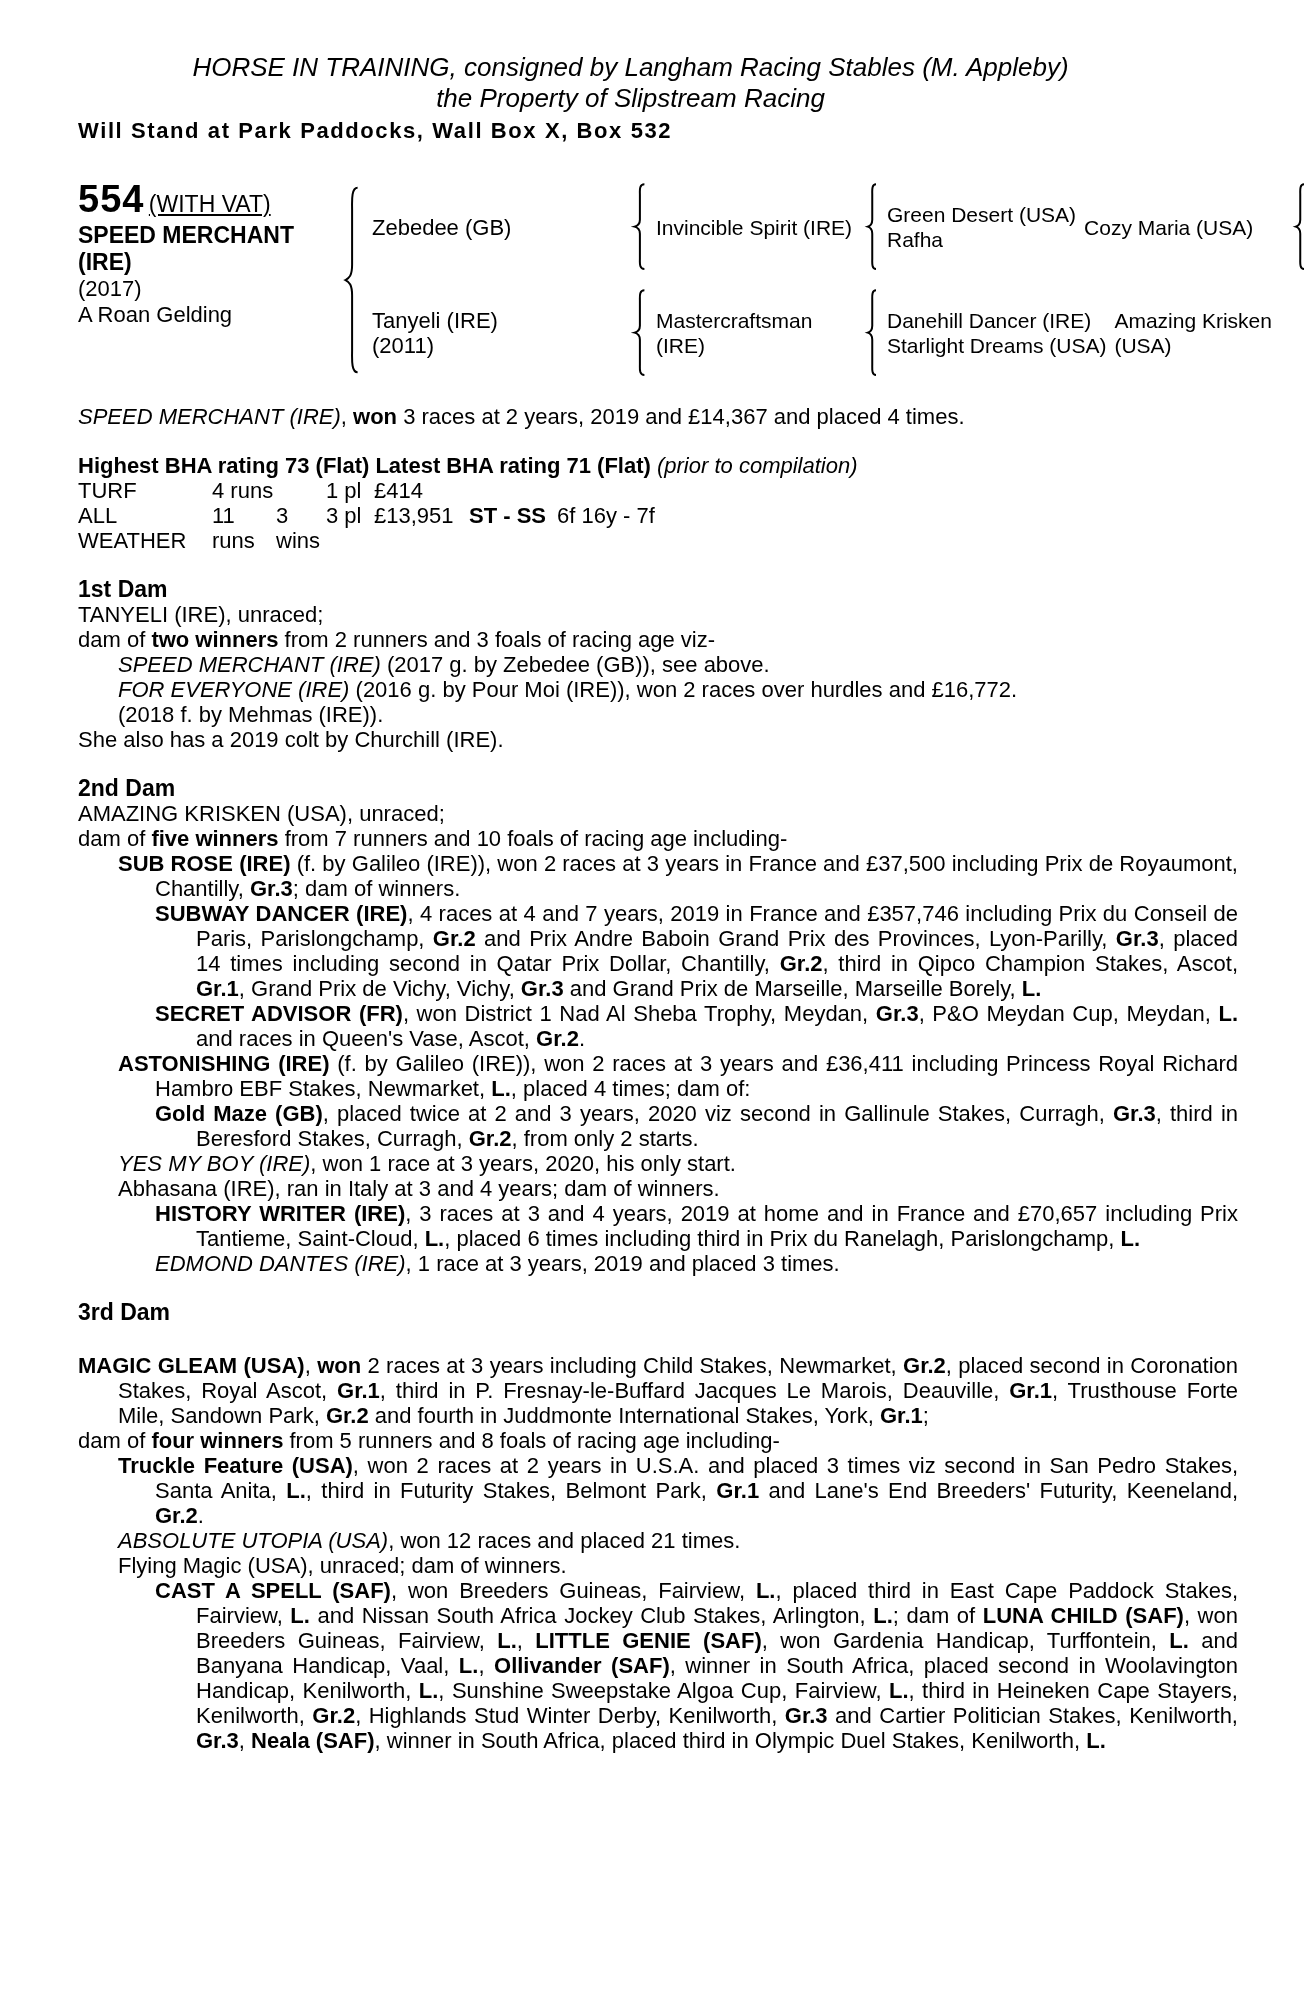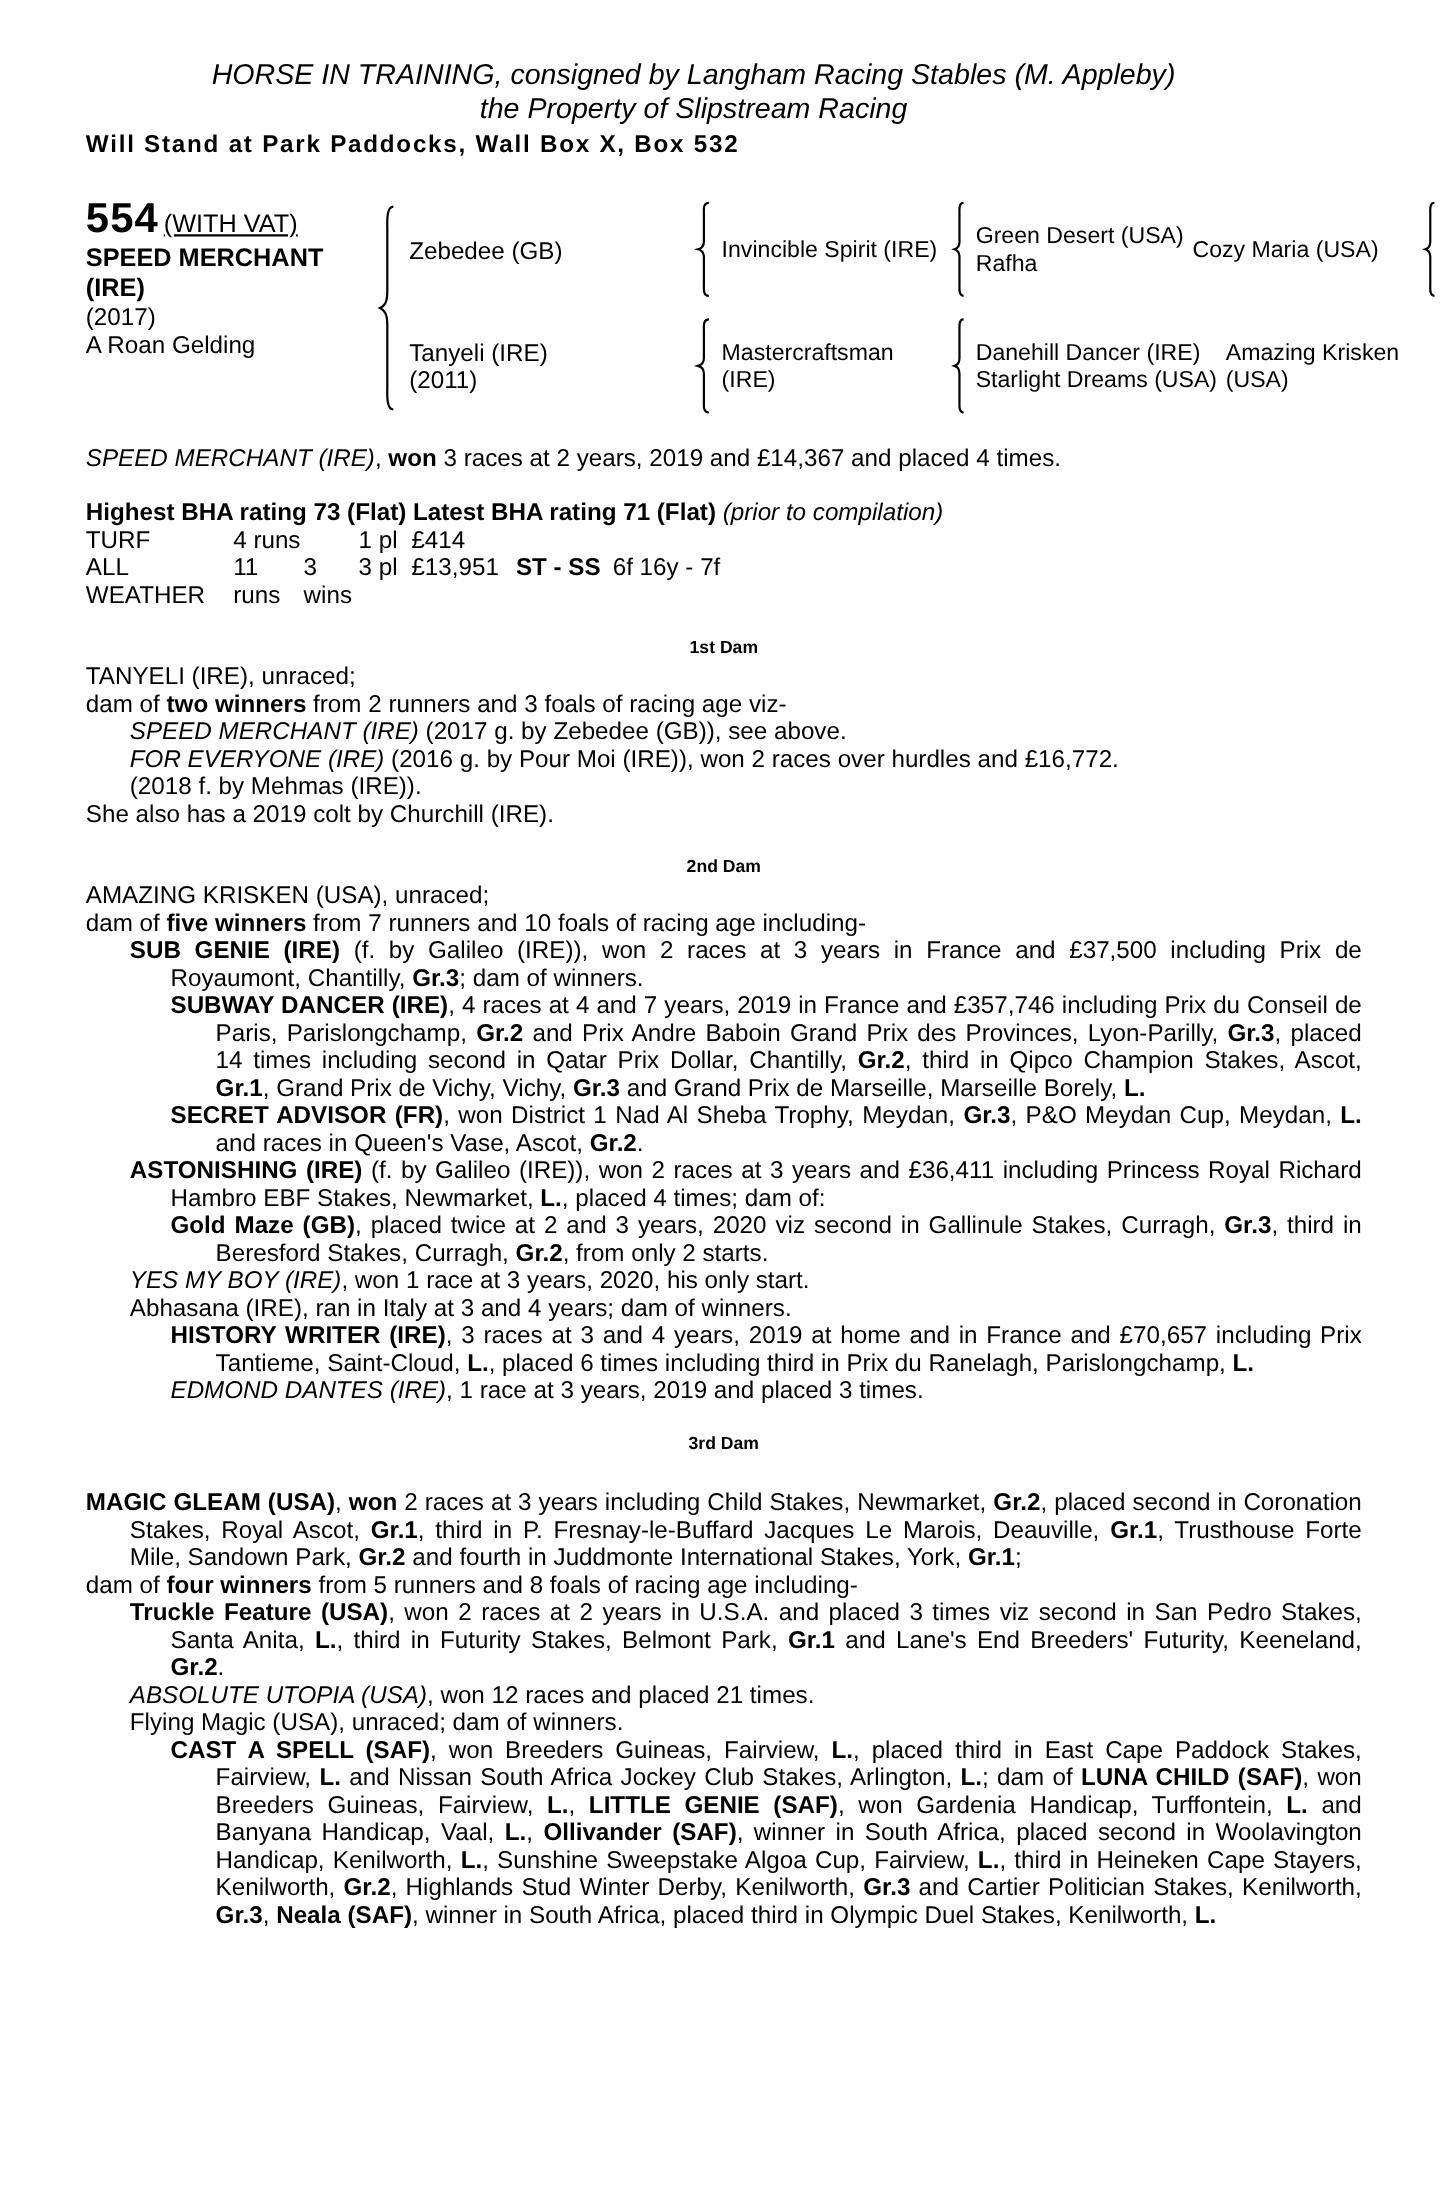--- a/index.html
+++ b/index.html
@@ -50,21 +50,21 @@
   .stat-row span{flex:none;}
   .stat-row span:nth-child(1){width:134px;}
   .stat-row span:nth-child(2){width:64px;}
   .stat-row span:nth-child(3){width:50px;}
   .stat-row span:nth-child(4){width:48px;}
   .stat-row span:nth-child(5){width:95px;}
   .stat-row span:nth-child(6){width:88px;font-weight:bold;}
   .stat-row span:nth-child(7){flex:1;}
 
   .dam-section{margin-top:24px;}
-  .dam-heading{margin:0;font-size:16px;line-height:25px;font-weight:bold;text-align:center;}
+  .dam-heading{margin:0;font-size:23px;line-height:25px;font-weight:bold;}
 </style>
 </head>
 <body>
 
 <div class="page">
 
   <div class="hdr-block">
     <div class="hdr-line">HORSE IN TRAINING, consigned by Langham Racing Stables (M. Appleby)</div>
     <div class="hdr-line">the Property of Slipstream Racing</div>
     <div class="stand-line">Will Stand at Park Paddocks, Wall Box X, Box 532</div>
@@ -201,21 +201,21 @@
         <p class="cat-p ind-1"><span>(2018 f. by Mehmas (IRE)).</span></p>
         <p class="cat-p ind-0"><span>She also has a 2019 colt by Churchill (IRE).</span></p>
       </div>
   </section>
 
   <section class="dam-section">
     <h2 class="dam-heading">2nd Dam</h2>
     <div>
         <p class="cat-p ind-0"><span>AMAZING KRISKEN (USA), unraced;</span></p>
         <p class="cat-p ind-0"><span>dam of </span><span class="st-b">five winners</span><span> from 7 runners and 10 foals of racing age including-</span></p>
-        <p class="cat-p ind-1"><span class="st-b">SUB GENIE (IRE)</span><span> (f. by Galileo (IRE)), won 2 races at 3 years in France and £37,500 including Prix de Royaumont, Chantilly, </span><span class="st-b">Gr.3</span><span>; dam of winners.</span></p>
+        <p class="cat-p ind-1"><span class="st-b">SUB ROSE (IRE)</span><span> (f. by Galileo (IRE)), won 2 races at 3 years in France and £37,500 including Prix de Royaumont, Chantilly, </span><span class="st-b">Gr.3</span><span>; dam of winners.</span></p>
         <p class="cat-p ind-2"><span class="st-b">SUBWAY DANCER (IRE)</span><span>, 4 races at 4 and 7 years, 2019 in France and £357,746 including Prix du Conseil de Paris, Parislongchamp, </span><span class="st-b">Gr.2</span><span> and Prix Andre Baboin Grand Prix des Provinces, Lyon-Parilly, </span><span class="st-b">Gr.3</span><span>, placed 14 times including second in Qatar Prix Dollar, Chantilly, </span><span class="st-b">Gr.2</span><span>, third in Qipco Champion Stakes, Ascot, </span><span class="st-b">Gr.1</span><span>, Grand Prix de Vichy, Vichy, </span><span class="st-b">Gr.3</span><span> and Grand Prix de Marseille, Marseille Borely, </span><span class="st-b">L.</span></p>
         <p class="cat-p ind-2"><span class="st-b">SECRET ADVISOR (FR)</span><span>, won District 1 Nad Al Sheba Trophy, Meydan, </span><span class="st-b">Gr.3</span><span>, P&amp;O Meydan Cup, Meydan, </span><span class="st-b">L.</span><span> and races in Queen's Vase, Ascot, </span><span class="st-b">Gr.2</span><span>.</span></p>
         <p class="cat-p ind-1"><span class="st-b">ASTONISHING (IRE)</span><span> (f. by Galileo (IRE)), won 2 races at 3 years and £36,411 including Princess Royal Richard Hambro EBF Stakes, Newmarket, </span><span class="st-b">L.</span><span>, placed 4 times; dam of:</span></p>
         <p class="cat-p ind-2"><span class="st-b">Gold Maze (GB)</span><span>, placed twice at 2 and 3 years, 2020 viz second in Gallinule Stakes, Curragh, </span><span class="st-b">Gr.3</span><span>, third in Beresford Stakes, Curragh, </span><span class="st-b">Gr.2</span><span>, from only 2 starts.</span></p>
         <p class="cat-p ind-1"><span class="st-i">YES MY BOY (IRE)</span><span>, won 1 race at 3 years, 2020, his only start.</span></p>
         <p class="cat-p ind-1"><span>Abhasana (IRE), ran in Italy at 3 and 4 years; dam of winners.</span></p>
         <p class="cat-p ind-2"><span class="st-b">HISTORY WRITER (IRE)</span><span>, 3 races at 3 and 4 years, 2019 at home and in France and £70,657 including Prix Tantieme, Saint-Cloud, </span><span class="st-b">L.</span><span>, placed 6 times including third in Prix du Ranelagh, Parislongchamp, </span><span class="st-b">L.</span></p>
         <p class="cat-p ind-2"><span class="st-i">EDMOND DANTES (IRE)</span><span>, 1 race at 3 years, 2019 and placed 3 times.</span></p>
       </div>
   </section>

